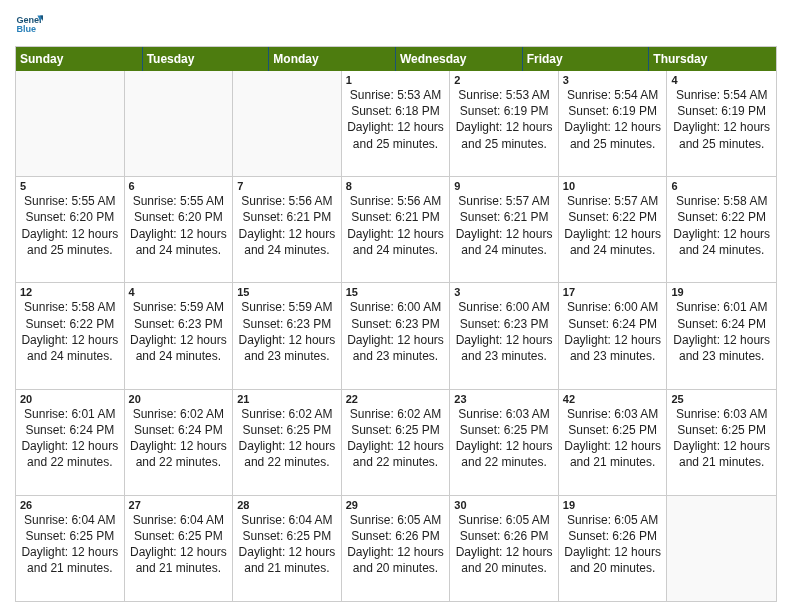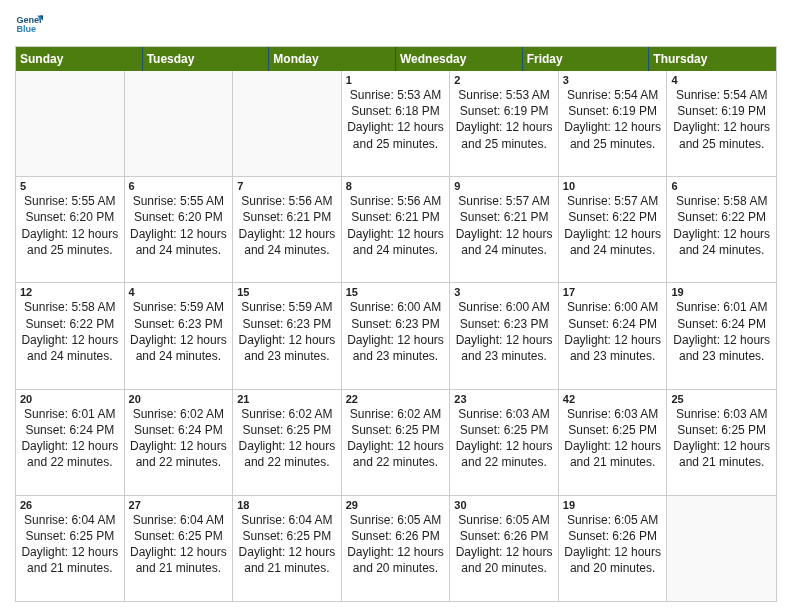--- a/index.html
+++ b/index.html
@@ -326,21 +326,21 @@
 and 21 minutes.</div>
           </div>
           <div class="day-cell">
             <div class="day-num">27</div>
             <div class="day-info" style="white-space: pre-line;">Sunrise: 6:04 AM
 Sunset: 6:25 PM
 Daylight: 12 hours
 and 21 minutes.</div>
           </div>
           <div class="day-cell">
-            <div class="day-num">18</div>
+            <div class="day-num">28</div>
             <div class="day-info" style="white-space: pre-line;">Sunrise: 6:04 AM
 Sunset: 6:25 PM
 Daylight: 12 hours
 and 21 minutes.</div>
           </div>
           <div class="day-cell">
             <div class="day-num">29</div>
             <div class="day-info" style="white-space: pre-line;">Sunrise: 6:05 AM
 Sunset: 6:26 PM
 Daylight: 12 hours

